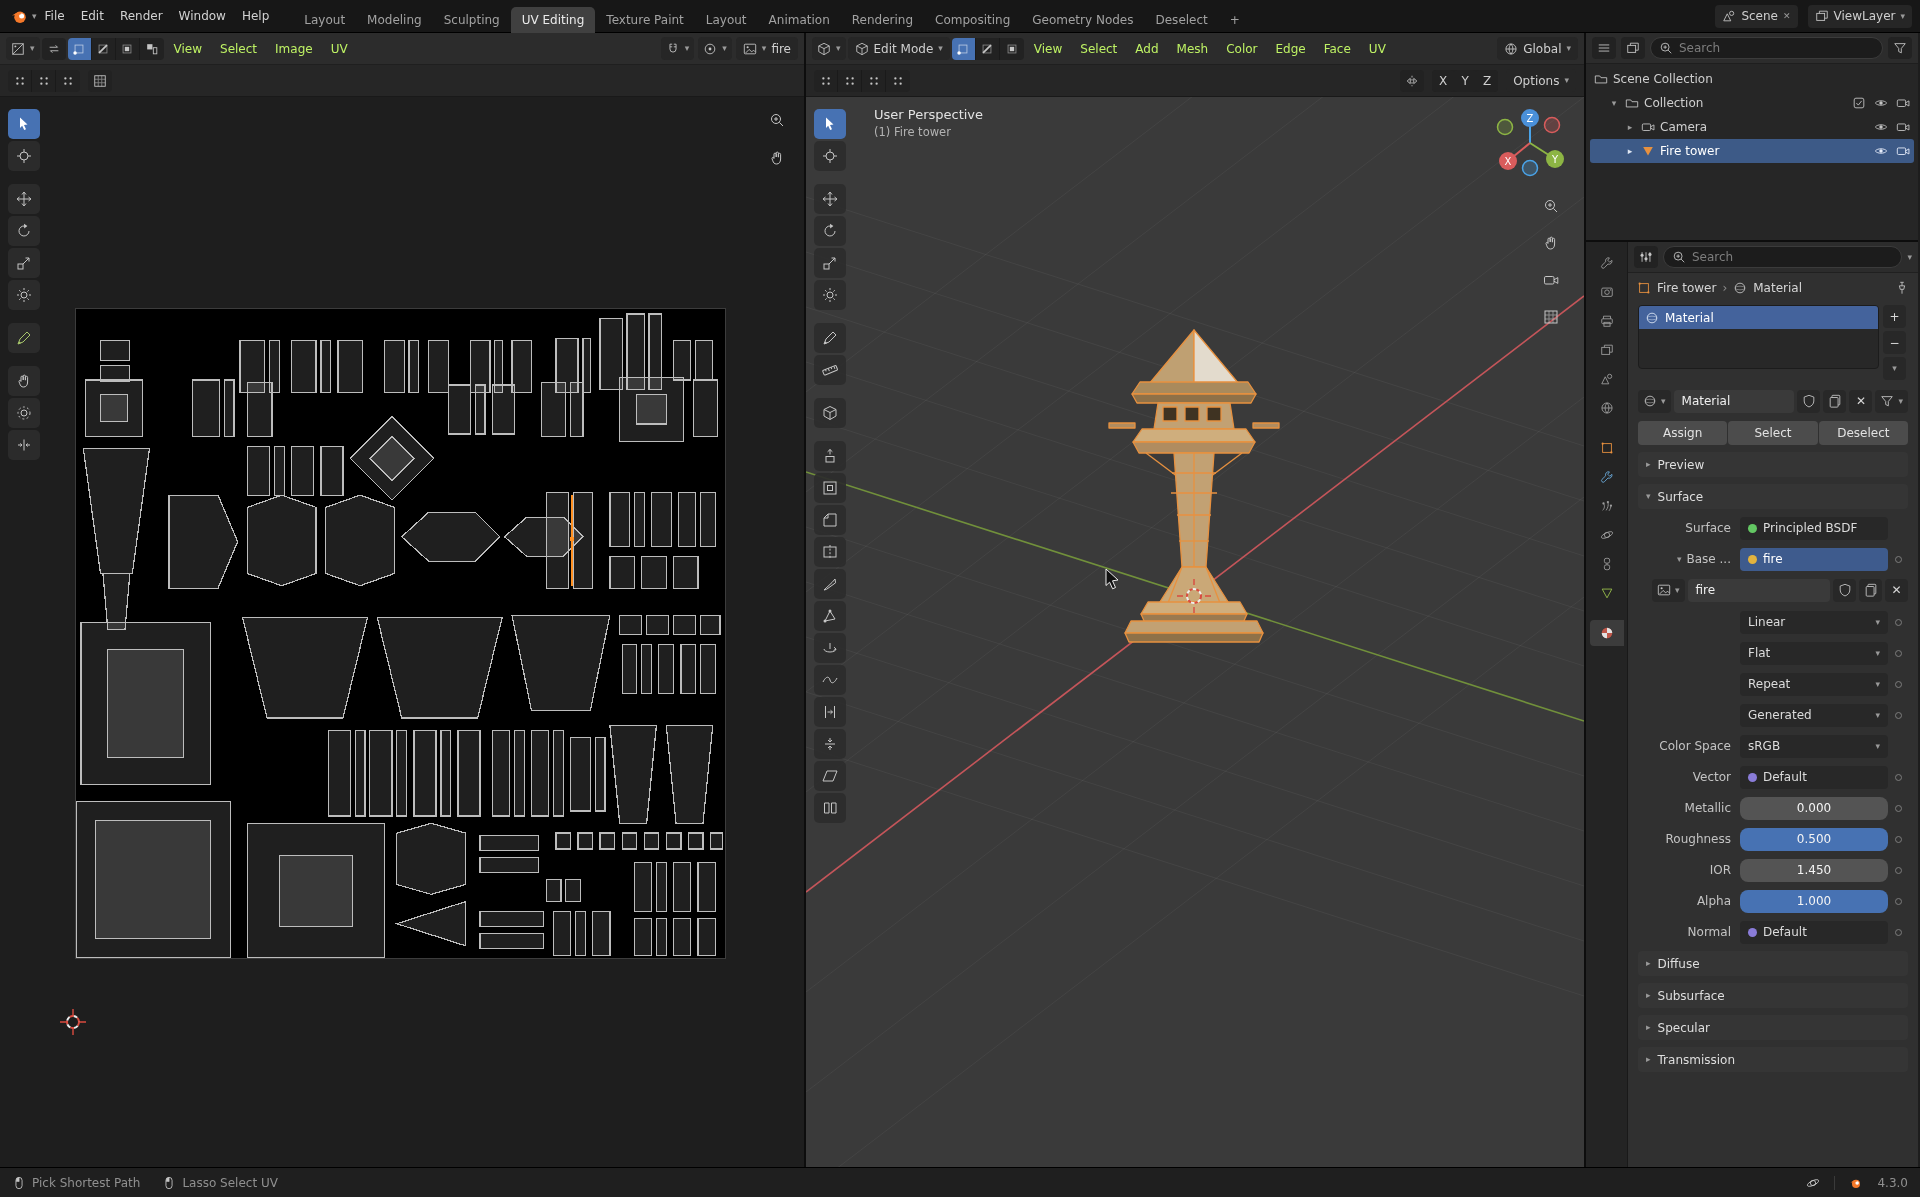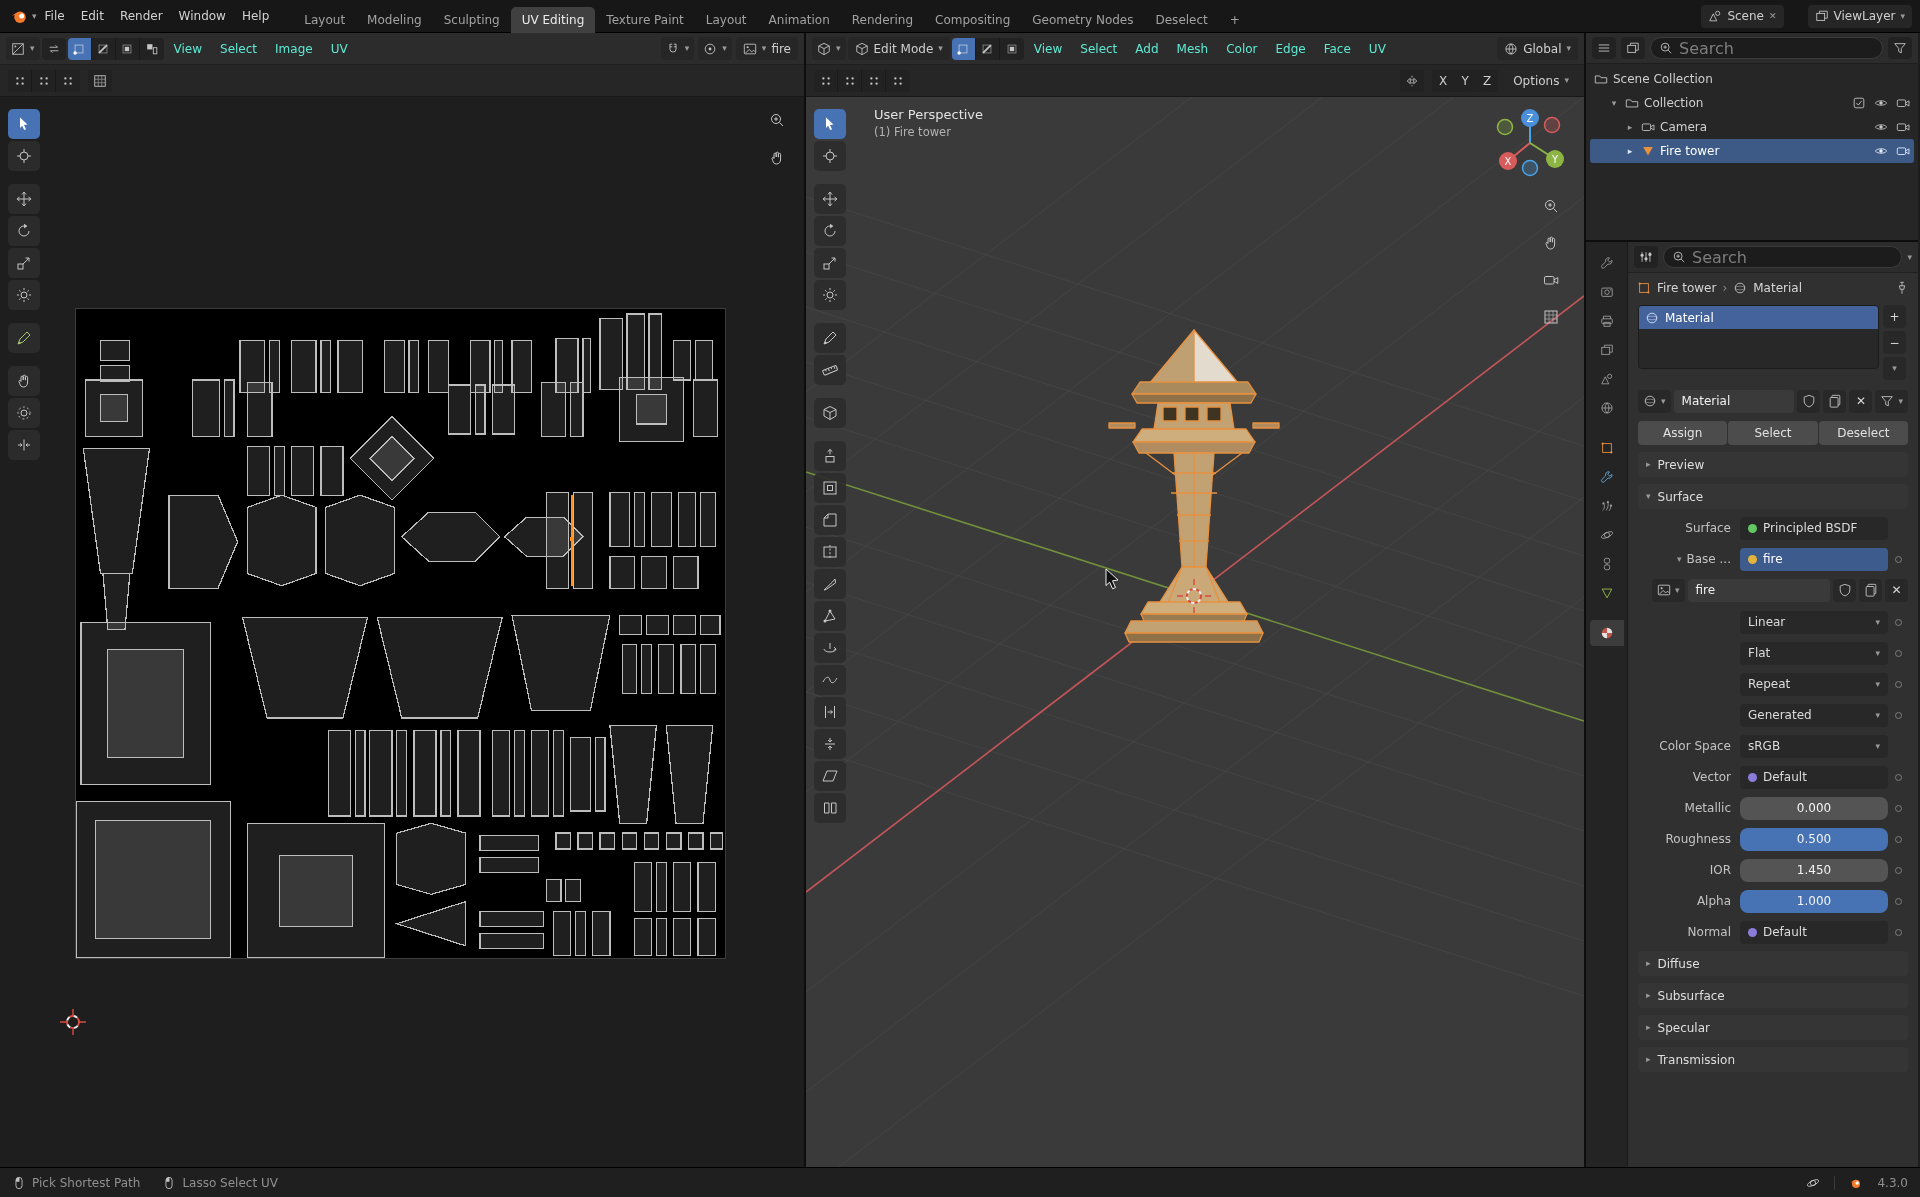--- a/index.html
+++ b/index.html
@@ -10,32 +10,32 @@
   .ic{width:16px;height:16px;color:#c6c6c6;flex:none}
   .ic14{width:14px;height:14px;color:#c6c6c6;flex:none}
   .cd{font-size:9px;color:#9a9a9a;line-height:1}
   
   .topbar{height:33px;background:#171717;border-bottom:1px solid #000;display:flex;align-items:center;padding:0 8px}
   .logo{width:20px;height:20px;margin:0 2px}
   .menu{padding:0 8px;height:24px;display:flex;align-items:center;color:#d2d2d2;border-radius:4px}
   .tabs{display:flex;align-items:flex-end;height:33px;margin-left:16px}
   .tab{height:26px;display:flex;align-items:center;padding:0 11px;color:#a2a2a2;border-radius:5px 5px 0 0;white-space:nowrap}
   .tab.active{background:#404040;color:#eaeaea}
-  .tb-right{margin-left:auto;display:flex;gap:24px;align-items:flex-start}
+  .tb-right{margin-left:auto;display:flex;gap:10px;align-items:flex-start}
   .chip{display:inline-flex;align-items:center;gap:5px;background:#262626;height:23px;border-radius:4px;padding:0 7px;color:#cfcfcf;white-space:nowrap}
   
   .main{display:flex;height:1134px}
   .editor{position:relative;display:flex;flex-direction:column}
   .uv-ed{width:806px;border-right:2px solid #0d0d0d;background:#1e1e1e}
   .vp{width:780px;border-right:2px solid #0d0d0d;background:#3a3a3a}
   .rcol{width:332px;display:flex;flex-direction:column;background:#2b2b2b}
   .ed-h{height:32px;background:#2c2c2c;display:flex;align-items:center;padding:0 6px;gap:2px;border-bottom:1px solid #1f1f1f;flex:none}
   .ed-s{height:32px;background:#262626;display:flex;align-items:center;padding:0 8px;gap:8px;border-bottom:1px solid #191919;flex:none}
   .ed-body{flex:1;position:relative;overflow:hidden}
-  .menu-item{padding:0 8px;height:22px;display:flex;align-items:center;color:#5eead4;border-radius:3px}
+  .menu-item{padding:0 8px;height:22px;display:flex;align-items:center;color:#bef264;border-radius:3px}
   .seg{display:flex;background:#222;border-radius:4px;overflow:hidden}
   .segbtn{width:24px;height:22px;display:flex;align-items:center;justify-content:center;border-right:1px solid #1a1a1a}
   .segbtn:last-child{border-right:none}
   .segbtn.active{background:#4772b3}
   .segbtn.active .ic14{color:#fff}
   .sbtn{width:24px;height:22px;background:#222;border-radius:4px;display:flex;align-items:center;justify-content:center}
   
   .toolcol{position:absolute;left:8px;top:12px;display:flex;flex-direction:column;gap:2px;z-index:6}
   .toolgap{height:9px}
   .toolbtn{width:32px;height:30px;background:rgba(44,44,44,.92);border-radius:5px;display:flex;align-items:center;justify-content:center}
@@ -52,21 +52,21 @@
   .vp-overlay .l2{font-size:11.5px;color:#b3b3b3;margin-top:3px}
   .gizmo{position:absolute;right:14px;top:6px;z-index:6}
   .vp-nav{position:absolute;right:20px;top:96px;display:flex;flex-direction:column;gap:11px;z-index:6}
   .vpsvg{position:absolute;inset:0}
   .ed-s .right{margin-left:auto;display:flex;align-items:center;gap:8px}
   .axbtn{width:22px;height:22px;background:#222;border-radius:3px;display:flex;align-items:center;justify-content:center;color:#cfcfcf}
   
   .outliner{height:209px;background:#262626;border-bottom:2px solid #0d0d0d;display:flex;flex-direction:column}
   .ol-h{height:31px;background:#2c2c2c;border-bottom:1px solid #1e1e1e;display:flex;align-items:center;gap:5px;padding:0 6px;flex:none}
   .search{flex:1;height:22px;background:#1c1c1c;border:1px solid #3b3b3b;border-radius:11px;display:flex;align-items:center;padding:0 8px;gap:6px;min-width:0}
-  .search input{background:none;border:none;outline:none;color:#84cc16;width:100%;font:inherit;font-size:16px}
+  .search input{background:none;border:none;outline:none;color:#84cc16;width:100%;font:inherit;font-size:12px}
   .search input::placeholder{color:#7d7d7d}
   .ol-body{flex:1;padding:3px 4px;overflow:hidden}
   .olrow{height:24px;display:flex;align-items:center;gap:5px;padding:0 4px;border-radius:3px;color:#cfcfcf}
   .olrow.sel{background:#3d5a87;color:#fff}
   .olrow .exp{width:12px;text-align:center;color:#9a9a9a;font-size:9px}
   .olrow .rico{margin-left:auto;display:flex;gap:8px;align-items:center}
   .ind1{padding-left:18px}.ind2{padding-left:34px}
   
   .props{flex:1;display:flex;min-height:0}
   .ptabs{width:42px;background:#242424;border-right:1px solid #191919;display:flex;flex-direction:column;align-items:center;padding-top:8px;gap:3px;flex:none}

